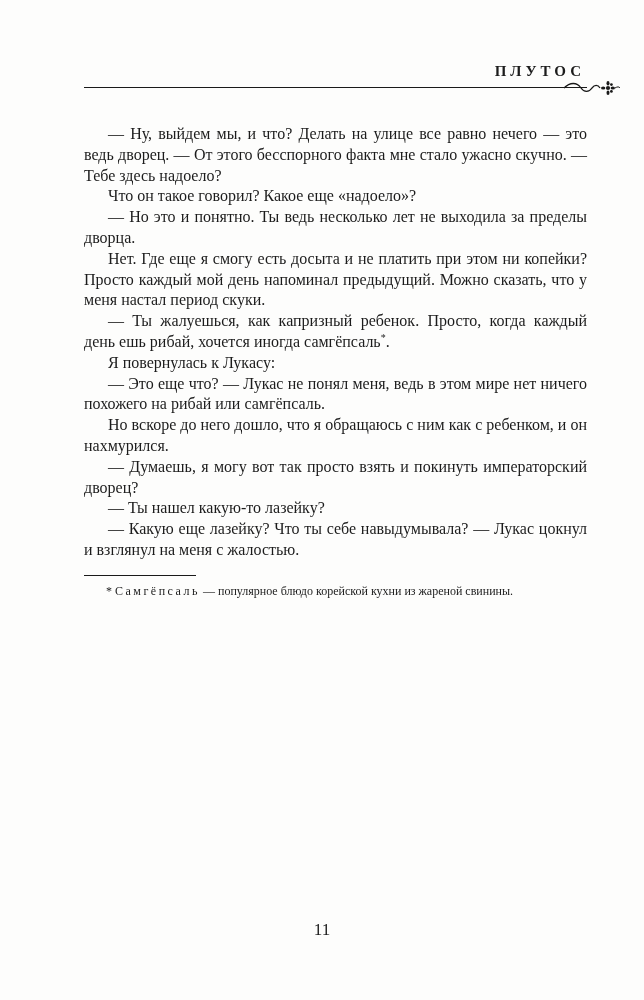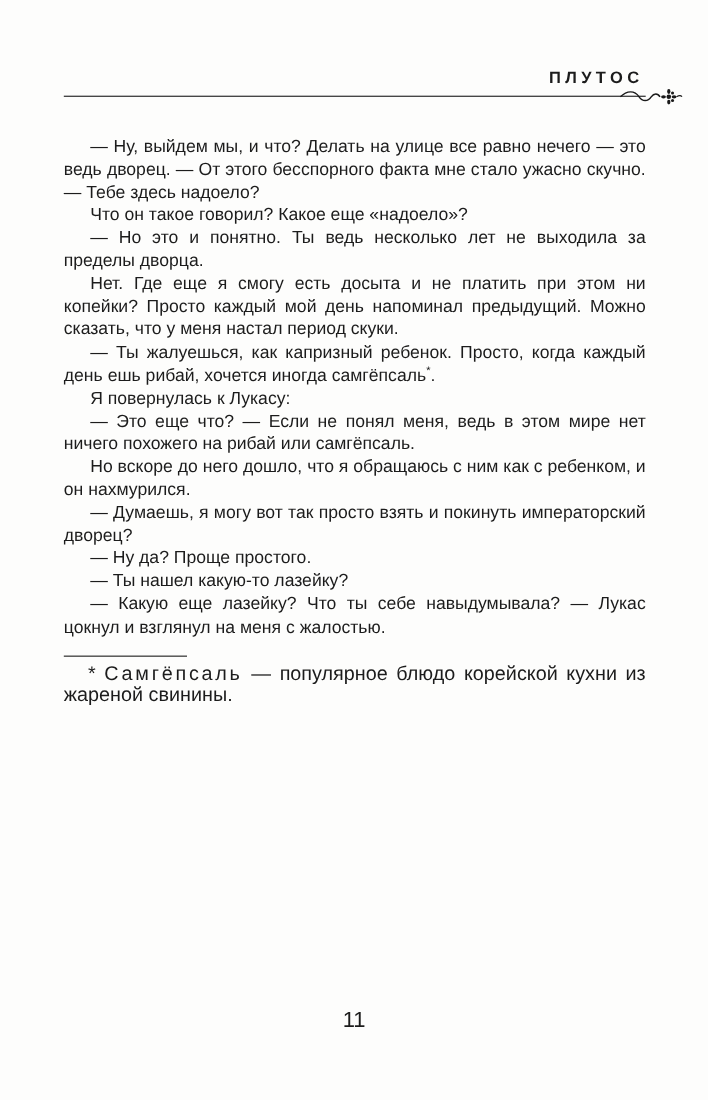--- a/index.html
+++ b/index.html
@@ -7,23 +7,23 @@
     padding: 0;
     background: #e8e8e8;
   }
   .page {
     position: relative;
     width: 644px;
     height: 1000px;
     margin: 0 auto;
     background: #fdfdfc;
     color: #1c1c1c;
-    font-family: Liberation Sans, sans-serif;
+    font-family: Liberation Serif, serif;
     box-sizing: border-box;
-    padding: 62px 57px 0 58px;
+    padding: 62px 57px 0 84px;
     overflow: hidden;
   }
   
   .running-head {
     position: relative;
     margin-bottom: 36px;
   }
   .head-title {
     display: block;
     text-align: right;
@@ -62,36 +62,36 @@
   }
   
   .footnote-rule {
     width: 112px;
     margin: 14px 0 6px 0;
     border: 0;
     border-top: 1px solid #1a1a1a;
   }
   p.footnote {
     margin: 0;
-    font-size: 18px;
+    font-size: 12px;
     line-height: 19px;
     text-align: justify;
     text-indent: 22px;
   }
   .spaced-term {
     letter-spacing: 2.5px;
   }
   
   .folio {
     position: absolute;
     left: 0;
     right: 0;
     bottom: 60px;
     text-align: center;
-    font-size: 20px;
+    font-size: 17px;
   }
 </style>
 </head>
 <body>
 
 <div class="page">
 
   <div class="running-head">
     <span class="head-title">ПЛУТОС</span>
     <div class="head-rule">
@@ -109,24 +109,23 @@
     </div>
   </div>
 
   <div class="body-text">
       <p class="para">— Ну, выйдем мы, и что? Делать на улице все равно нечего — это ведь дворец. — От этого бесспорного факта мне стало ужасно скучно. — Тебе здесь надоело?</p>
       <p class="para">Что он такое говорил? Какое еще «надоело»?</p>
       <p class="para">— Но это и понятно. Ты ведь несколько лет не выходила за пределы дворца.</p>
       <p class="para">Нет. Где еще я смогу есть досыта и не платить при этом ни копейки? Просто каждый мой день напоминал предыдущий. Можно сказать, что у меня настал период скуки.</p>
       <p class="para">— Ты жалуешься, как капризный ребенок. Просто, когда каждый день ешь рибай, хочется иногда самгёпсаль<sup>*</sup>.</p>
       <p class="para">Я повернулась к Лукасу:</p>
-      <p class="para">— Это еще что? — Если не понял меня, ведь в этом мире нет ничего похожего на рибай или самгёпсаль.</p>
+      <p class="para">— Это еще что? — Лукас не понял меня, ведь в этом мире нет ничего похожего на рибай или самгёпсаль.</p>
       <p class="para">Но вскоре до него дошло, что я обращаюсь с ним как с ребенком, и он нахмурился.</p>
       <p class="para">— Думаешь, я могу вот так просто взять и покинуть императорский дворец?</p>
-      <p class="para">— Ну да? Проще простого.</p>
       <p class="para">— Ты нашел какую-то лазейку?</p>
       <p class="para">— Какую еще лазейку? Что ты себе навыдумывала? — Лукас цокнул и взглянул на меня с жалостью.</p>
     </div>
 
   <hr class="footnote-rule">
 
   <p class="footnote"><span>*</span> <span class="spaced-term">Самгёпсаль</span> <span>— популярное блюдо корейской кухни из жареной свинины.</span></p>
 
   <div class="folio">11</div>
 

